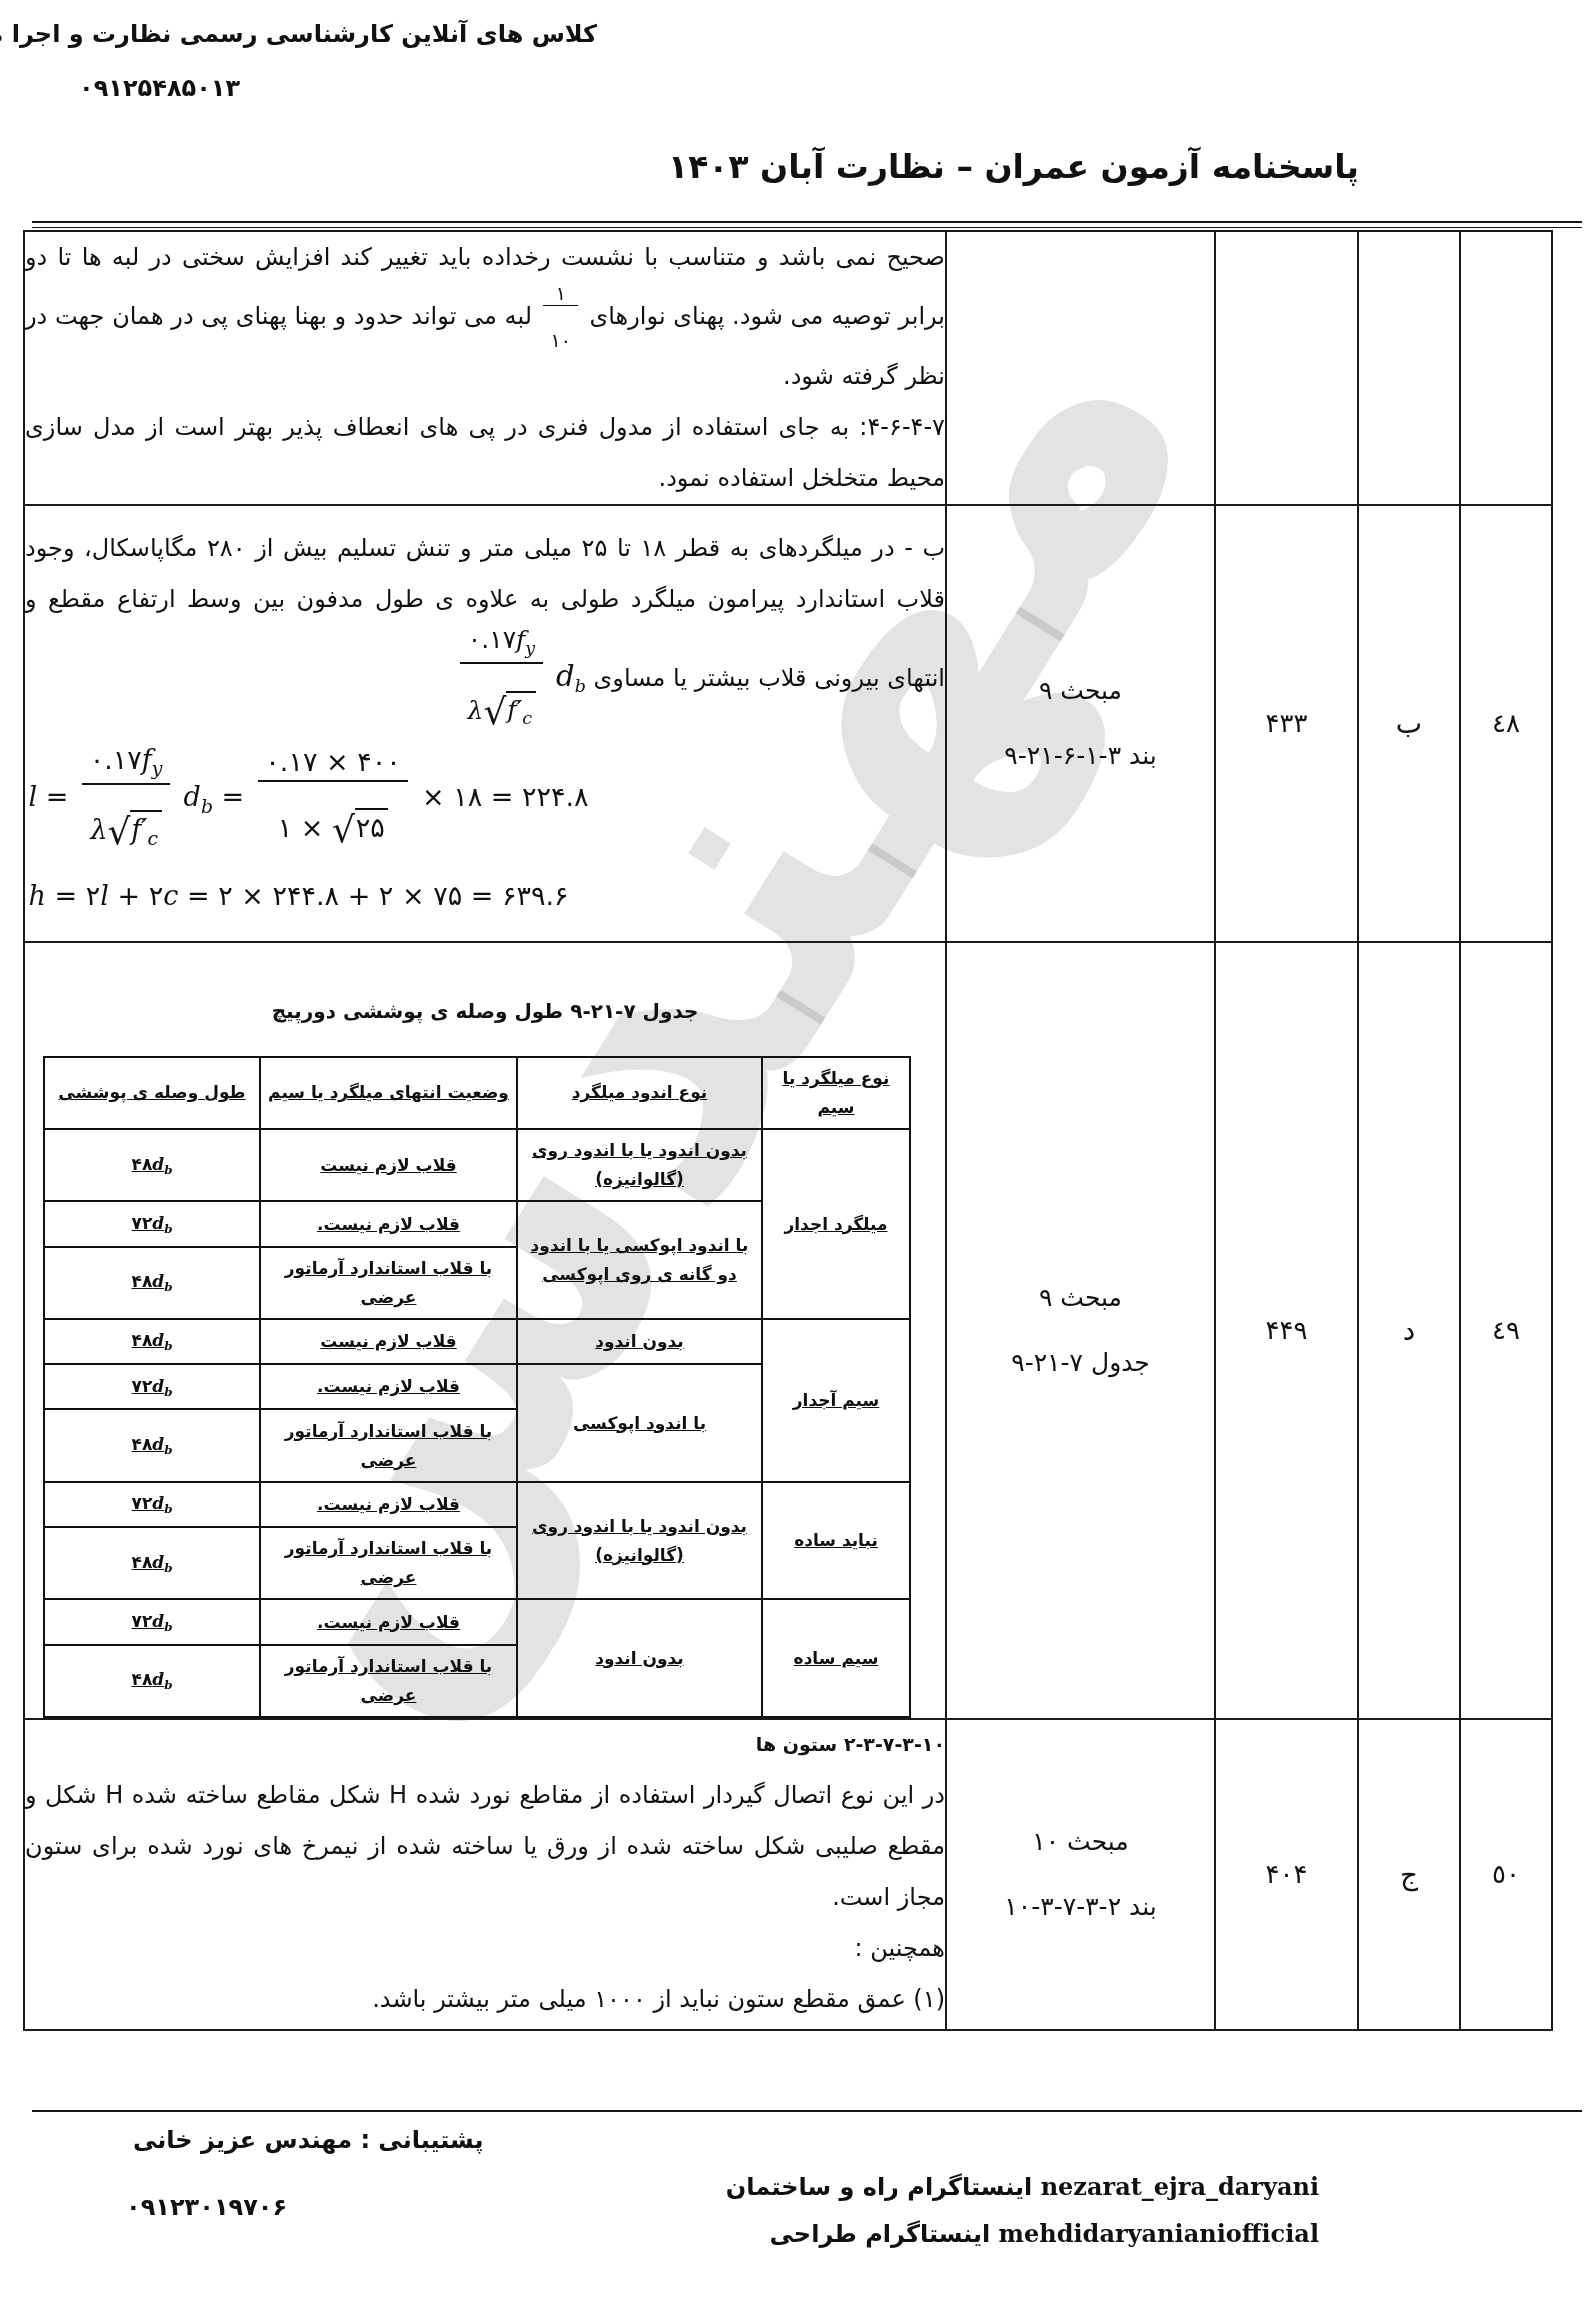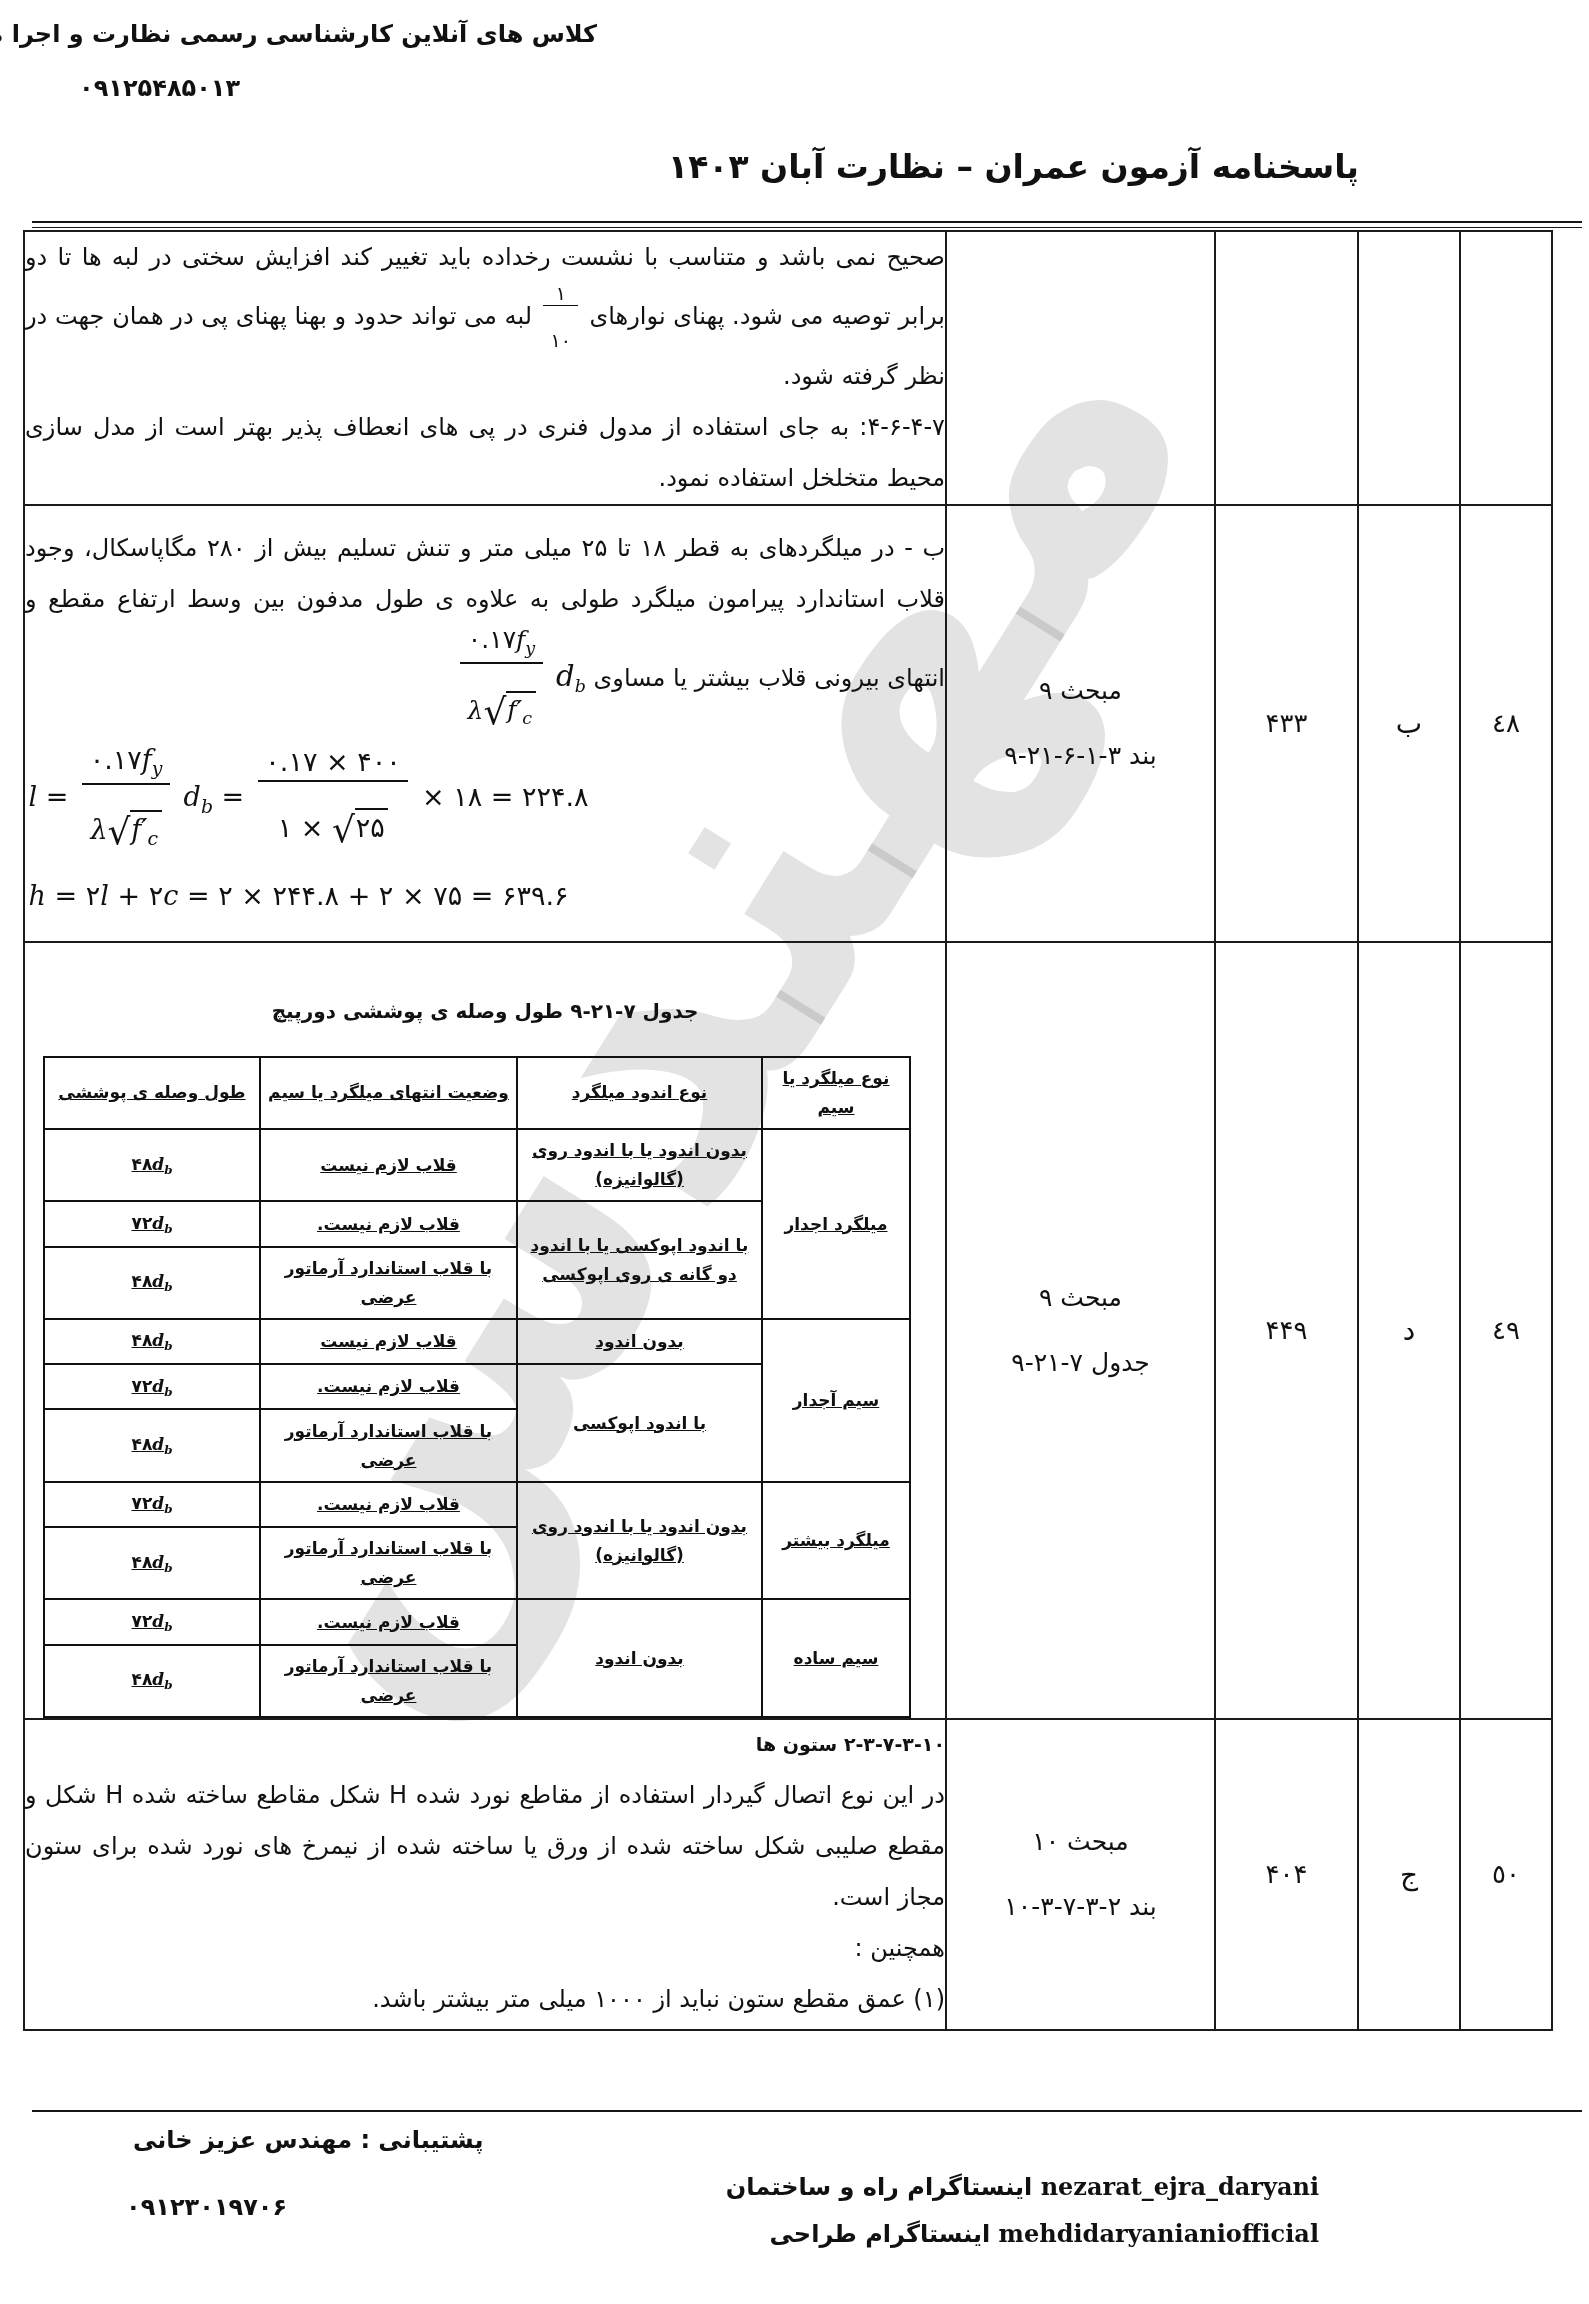--- a/index.html
+++ b/index.html
@@ -182,21 +182,21 @@
           <tr style="height:34px">
             <td rowspan="2">با اندود اپوکسی</td>
             <td>قلاب لازم نیست.</td>
             <td class="lencell"><span>۷۲</span><span class="v">d</span><sub class="v">b</sub></td>
           </tr>
           <tr style="height:34px">
             <td>با قلاب استاندارد آرماتور عرضی</td>
             <td class="lencell"><span>۴۸</span><span class="v">d</span><sub class="v">b</sub></td>
           </tr>
           <tr style="height:36px">
-            <td rowspan="2">میلگرد بیشتر</td>
+            <td rowspan="2">نباید ساده</td>
             <td rowspan="2">بدون اندود یا با اندود روی (گالوانیزه)</td>
             <td>قلاب لازم نیست.</td>
             <td class="lencell"><span>۷۲</span><span class="v">d</span><sub class="v">b</sub></td>
           </tr>
           <tr style="height:36px">
             <td>با قلاب استاندارد آرماتور عرضی</td>
             <td class="lencell"><span>۴۸</span><span class="v">d</span><sub class="v">b</sub></td>
           </tr>
           <tr style="height:34px">
             <td rowspan="2">سیم ساده</td>

